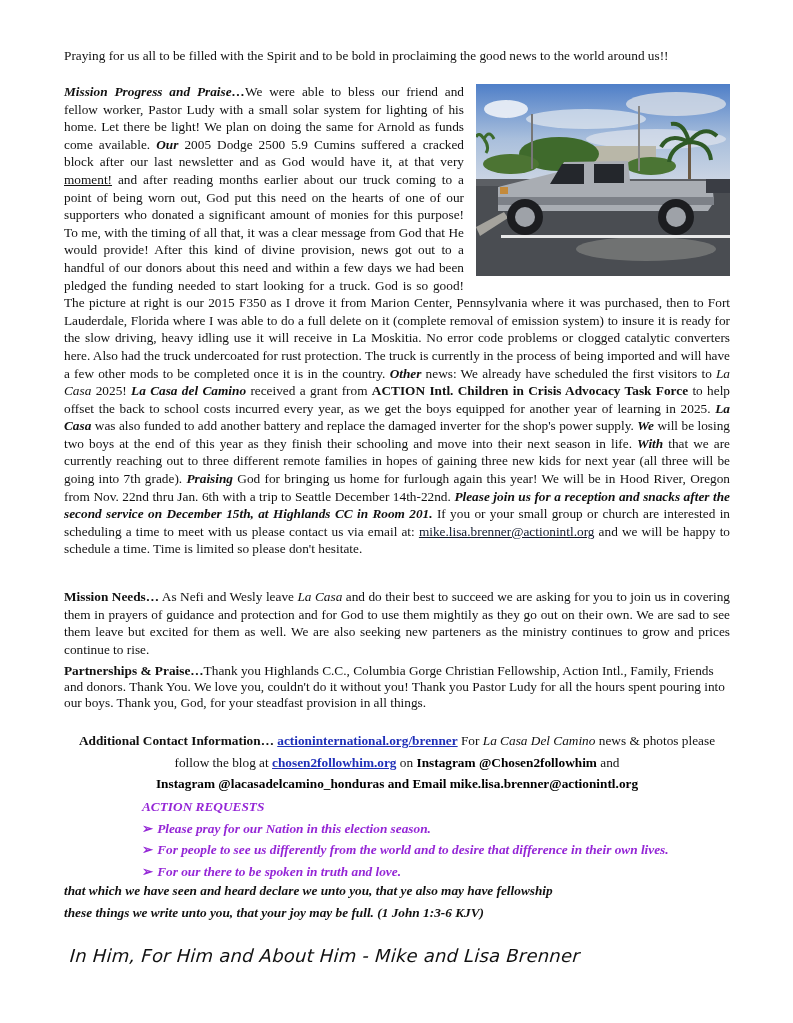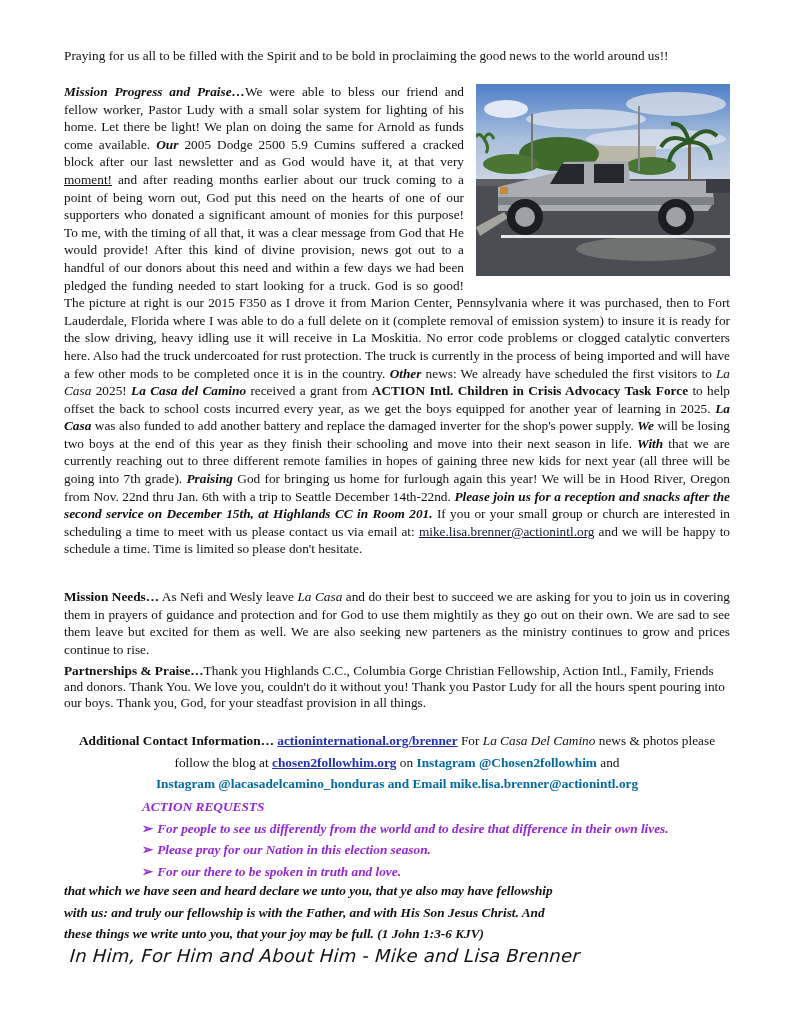--- a/index.html
+++ b/index.html
@@ -12,21 +12,21 @@
     .truck-photo svg { display: block; width: 100%; height: 100%; }
     .bi { font-weight: bold; font-style: italic; }
     .b { font-weight: bold; }
     .i { font-style: italic; }
     .u { text-decoration: underline; margin-top: 28px; }
     a.email { color: #0f172a; text-decoration: underline; }
     .needs { position: absolute; top: 588px; left: 0; width: 666px; font-size: 13.3px; line-height: 17.6px; text-align: justify; }
     .partners { position: absolute; top: 663px; left: 0; width: 666px; font-size: 13.3px; line-height: 16px; }
     .contact { position: absolute; top: 730px; left: 0; width: 666px; font-size: 13.3px; line-height: 21.5px; text-align: center; }
     .contact a { color: #1f2fb8; font-weight: bold; text-decoration: underline; }
-    .blue-b { color: #0369a1; font-weight: bold; }
+    .blue-b { color: #000000; font-weight: bold; }
     .prayer { position: absolute; top: 796px; left: 78px; width: 600px; color: #9426d6; font-weight: bold; font-style: italic; font-size: 13.3px; line-height: 21.5px; }
     .prayer .arrow { font-style: normal; margin-right: 4px; }
     .verse { position: absolute; top: 880px; left: 0; width: 666px; font-weight: bold; font-style: italic; font-size: 13.3px; line-height: 21.5px; }
     .signature { position: absolute; top: 945px; left: 6px; font-family: "DejaVu Sans", sans-serif; font-style: italic; font-size: 18px; letter-spacing: 0.2px; color: #111; transform: skewX(-4deg); }
   </style>
 </head>
 <body>
 
 <div class="page">
 
@@ -83,25 +83,24 @@
   <div class="partners">
     <span class="b">Partnerships &amp; Praise…</span><span>Thank you Highlands C.C., Columbia Gorge Christian Fellowship, Action Intl., Family, Friends and donors. Thank You. We love you, couldn't do it without you! Thank you Pastor Ludy for all the hours spent pouring into our boys. Thank you, God, for your steadfast provision in all things.</span>
   </div>
 
   <div class="contact">
     <span class="b">Additional Contact Information… </span><a>actioninternational.org/brenner</a><span>  For  </span><span class="i">La Casa Del Camino</span><span> news &amp; photos please follow the blog at </span><a>chosen2followhim.org</a><span> on </span><span class="blue-b">Instagram @Chosen2followhim</span><span> and </span><br><span class="blue-b">Instagram @lacasadelcamino_honduras and Email mike.lisa.brenner@actionintl.org</span>
   </div>
 
   <div class="prayer">
     <div>ACTION REQUESTS</div>
+    <div><span class="arrow">➢</span><span>Please pray for our Nation in this election season.</span></div>
     <div><span class="arrow">➢</span><span>For people to see us differently from the world and to desire that difference in their own lives.</span></div>
-    <div><span class="arrow">➢</span><span>Please pray for our Nation in this election season.</span></div>
     <div><span class="arrow">➢</span><span>For our there to be spoken in truth and love.</span></div>
   </div>
 
   <div class="verse">
     <div>that which we have seen and heard declare we unto you, that ye also may have fellowship</div>
-    <div>with us: and truly our fellowship is with the Father, and with His Son Jesus Christ. And</div>
     <div>these things we write unto you, that your joy may be full.  (1 John 1:3-6  KJV)</div>
   </div>
 
   <div class="signature">In Him, For Him and About Him - Mike and Lisa Brenner</div>
 </div>
 
 </body></html>

